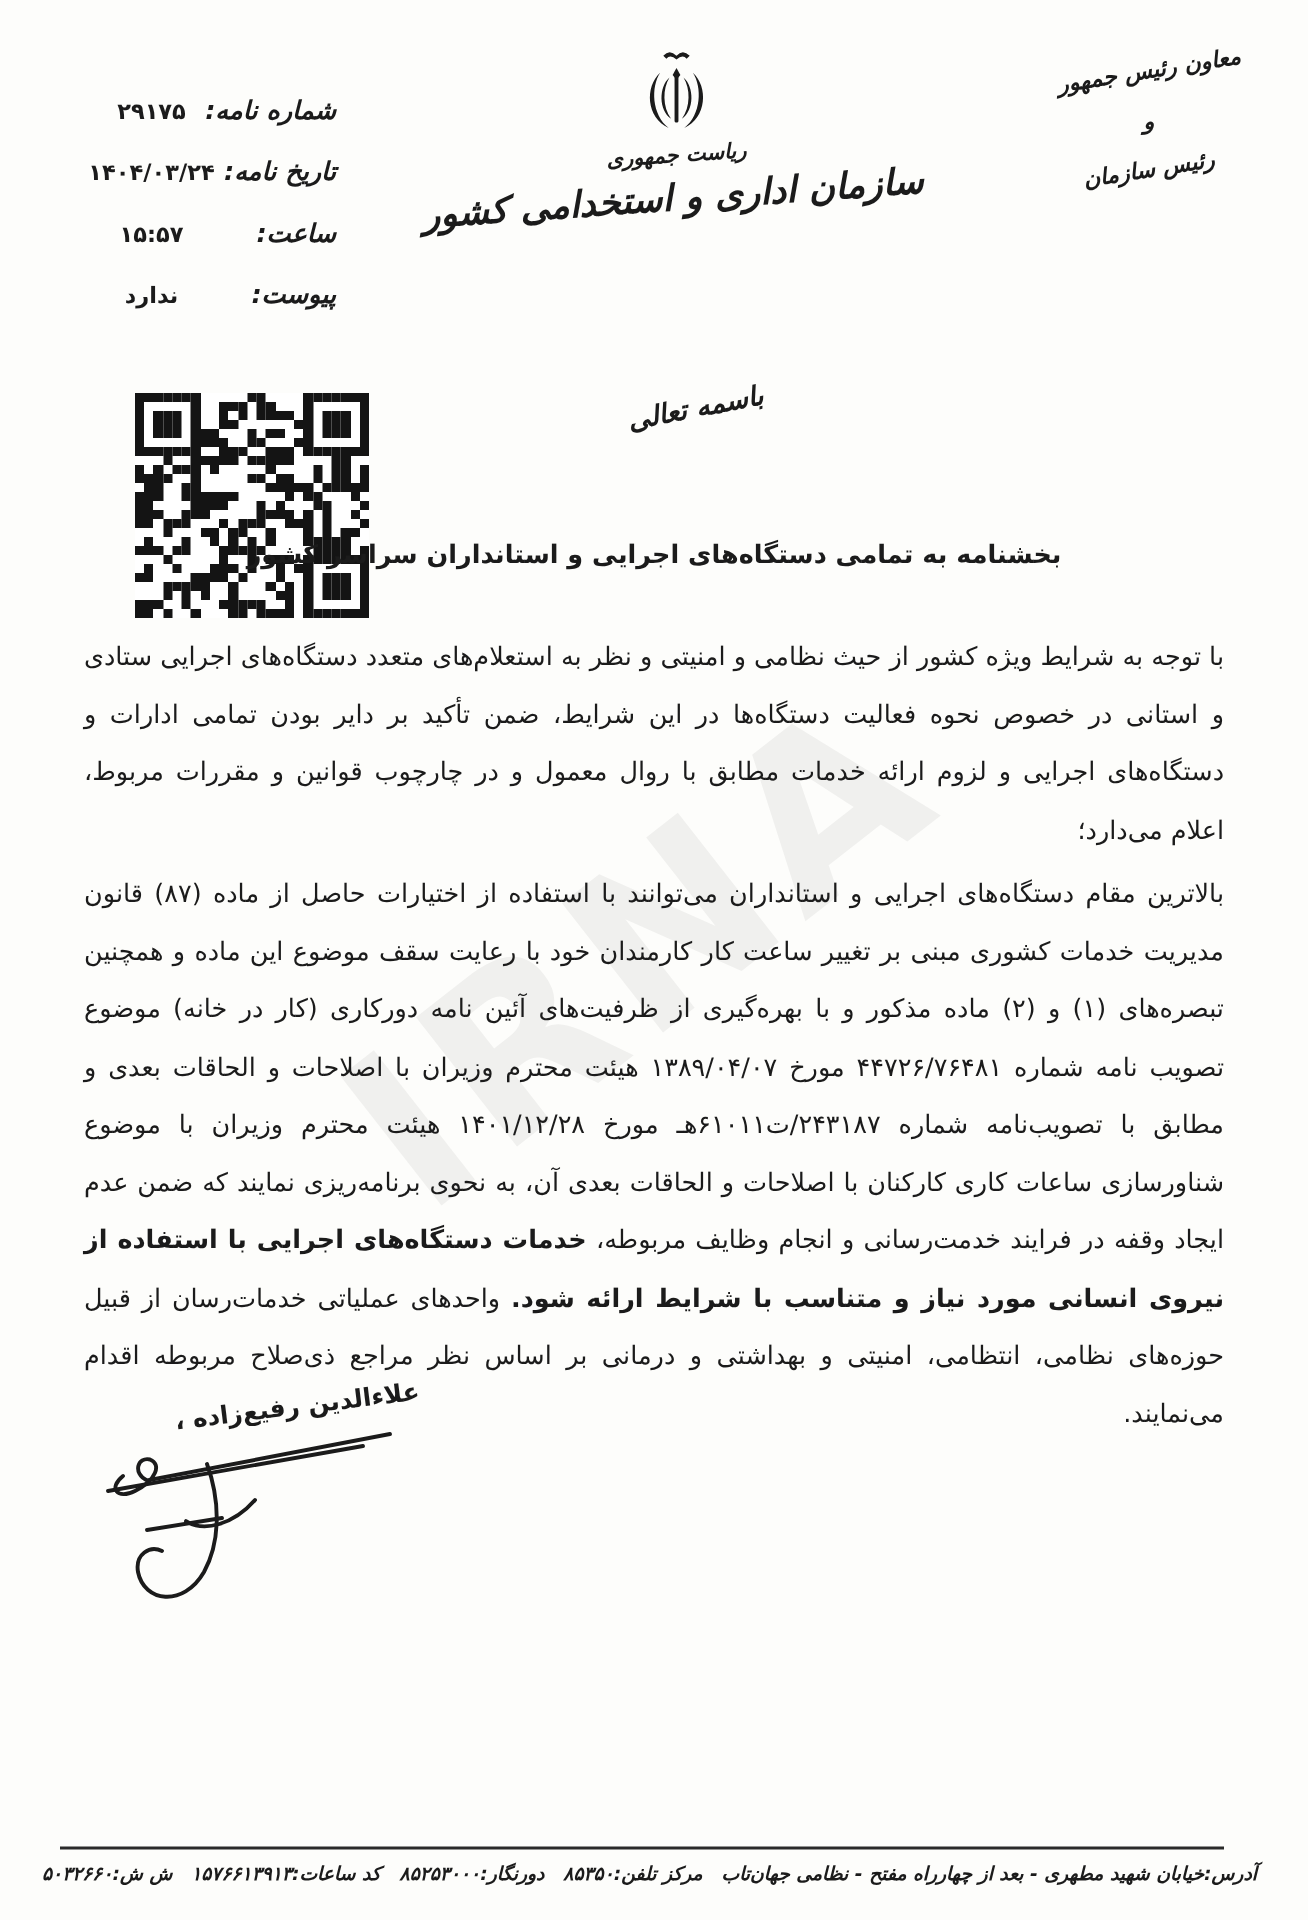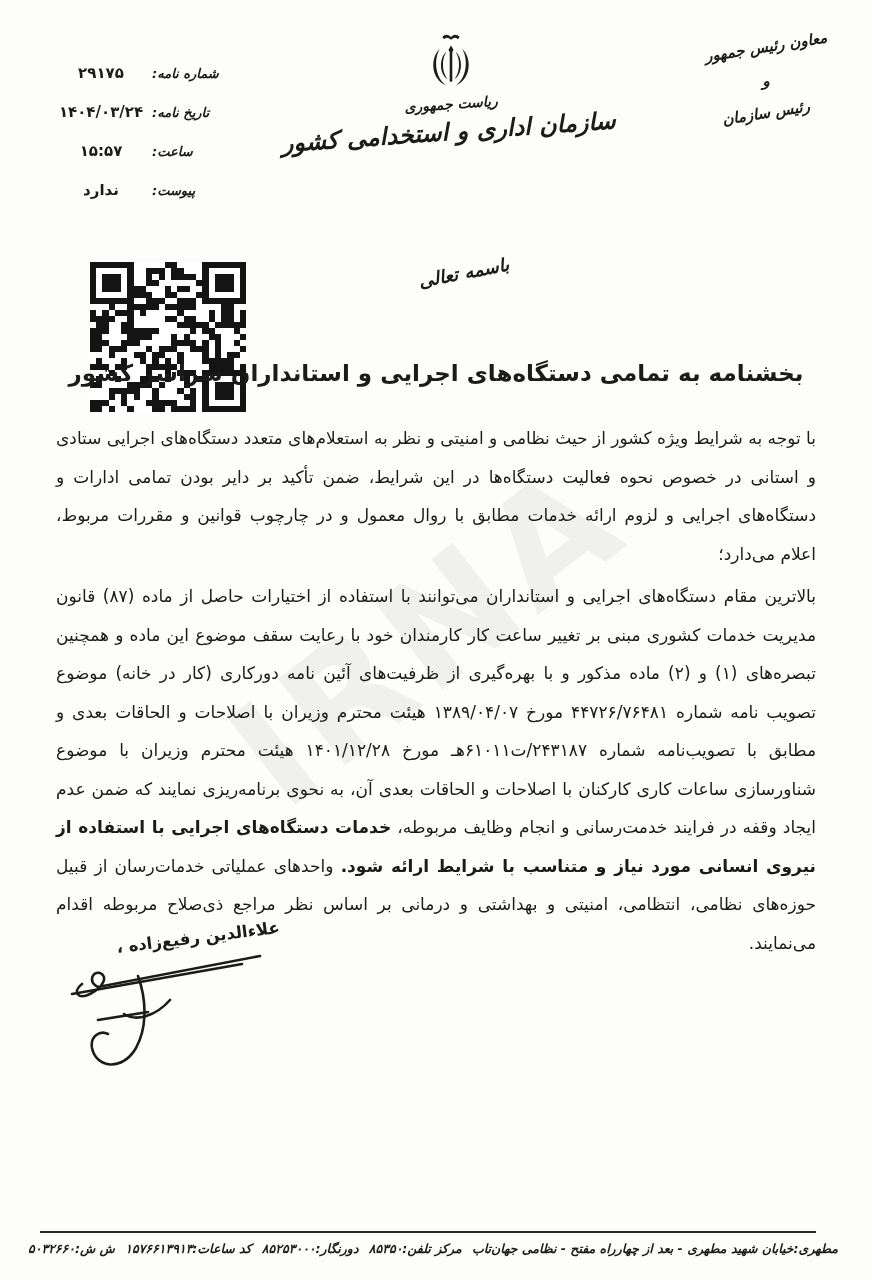--- a/index.html
+++ b/index.html
@@ -4,39 +4,39 @@
 <style>
   html,body{margin:0;padding:0;background:#d9d9d9;}
   .page{
     position:relative;width:872px;height:1280px;margin:0 auto;
     background:#fdfdfb;color:#1b1b1b;overflow:hidden;
     font-family:"DejaVu Sans",sans-serif;direction:rtl;
   }
   
   .fields{position:absolute;top:64px;left:48px;width:176px;}
   .field-row{display:flex;direction:rtl;align-items:baseline;margin-bottom:21px;}
-  .field-label{width:72px;font-size:13px;font-style:italic;font-weight:bold;text-align:left;white-space:nowrap;}
+  .field-label{width:72px;font-size:17px;font-style:italic;font-weight:bold;text-align:right;white-space:nowrap;}
   .field-value{flex:1;font-size:15px;font-weight:bold;text-align:center;padding-left:2px;white-space:nowrap;}
   
   .center-head{position:absolute;top:34px;left:286px;width:330px;text-align:center;}
   .emblem{display:inline-block;}
   .org-top{font-size:14px;font-weight:bold;font-style:italic;margin-top:2px;transform:rotate(-4deg);}
   .org-name{font-size:24px;font-weight:bold;font-style:italic;margin-top:6px;transform:rotate(-4deg);white-space:nowrap;}
   
   .right-head{position:absolute;top:38px;right:16px;width:180px;text-align:center;font-style:italic;font-weight:bold;}
   .rh-line1{font-size:15px;transform:rotate(-9deg);white-space:nowrap;}
   .rh-line2{font-size:15px;margin-top:16px;}
   .rh-line3{font-size:15px;margin-top:14px;transform:rotate(-9deg);white-space:nowrap;}
   
   .qr{position:absolute;top:262px;left:90px;width:156px;height:150px;
       display:grid;grid-template-columns:repeat(25,1fr);grid-template-rows:repeat(25,1fr);background:#fff;}
   .qr div.on{background:#141414;}
   
   .besmellah{position:absolute;top:262px;left:418px;font-size:18px;font-weight:bold;font-style:italic;transform:rotate(-11deg);white-space:nowrap;}
-  .subject{position:absolute;top:360px;left:56px;right:56px;text-align:center;font-size:23px;font-weight:bold;}
+  .subject{position:absolute;top:360px;left:56px;right:56px;text-align:center;font-size:17px;font-weight:bold;}
   
   .para{position:absolute;right:56px;left:56px;text-align:justify;font-size:17px;line-height:38.5px;}
   .para-1{top:402px;}
   .para-2{top:560px;}
   .emph{font-weight:bold;}
   
   .sig-name{position:absolute;top:928px;left:116px;font-size:16.5px;font-weight:bold;transform:rotate(-7deg);white-space:nowrap;}
   .sig-mark{position:absolute;top:942px;left:52px;}
   
   .watermark{position:absolute;top:548px;left:205px;transform:rotate(-38deg);transform-origin:center;
@@ -739,21 +739,21 @@
       <path d="M118 58 C104 74 84 80 72 72"></path>
       <path d="M20 52 L190 22"></path>
       <path d="M86 34 C94 56 96 84 84 106 C70 130 44 126 40 106 C38 94 48 88 56 92"></path>
       <path d="M46 78 L96 70"></path>
     </g>
   </svg>
 
   <div class="footer-line"></div>
   <div class="footer">
     <span class="f-item">
-      <span class="f-label">مطهری:</span><span>خیابان شهید مطهری - بعد از چهارراه مفتح - نظامی جهان‌تاب</span>
+      <span class="f-label">آدرس:</span><span>خیابان شهید مطهری - بعد از چهارراه مفتح - نظامی جهان‌تاب</span>
     </span>
     <span class="f-item">
       <span class="f-label">مرکز تلفن:</span><span>۸۵۳۵۰</span>
     </span>
     <span class="f-item">
       <span class="f-label">دورنگار:</span><span>۸۵۲۵۳۰۰۰</span>
     </span>
     <span class="f-item">
       <span class="f-label">کد ساعات:</span><span>۱۵۷۶۶۱۳۹۱۳</span>
     </span>

